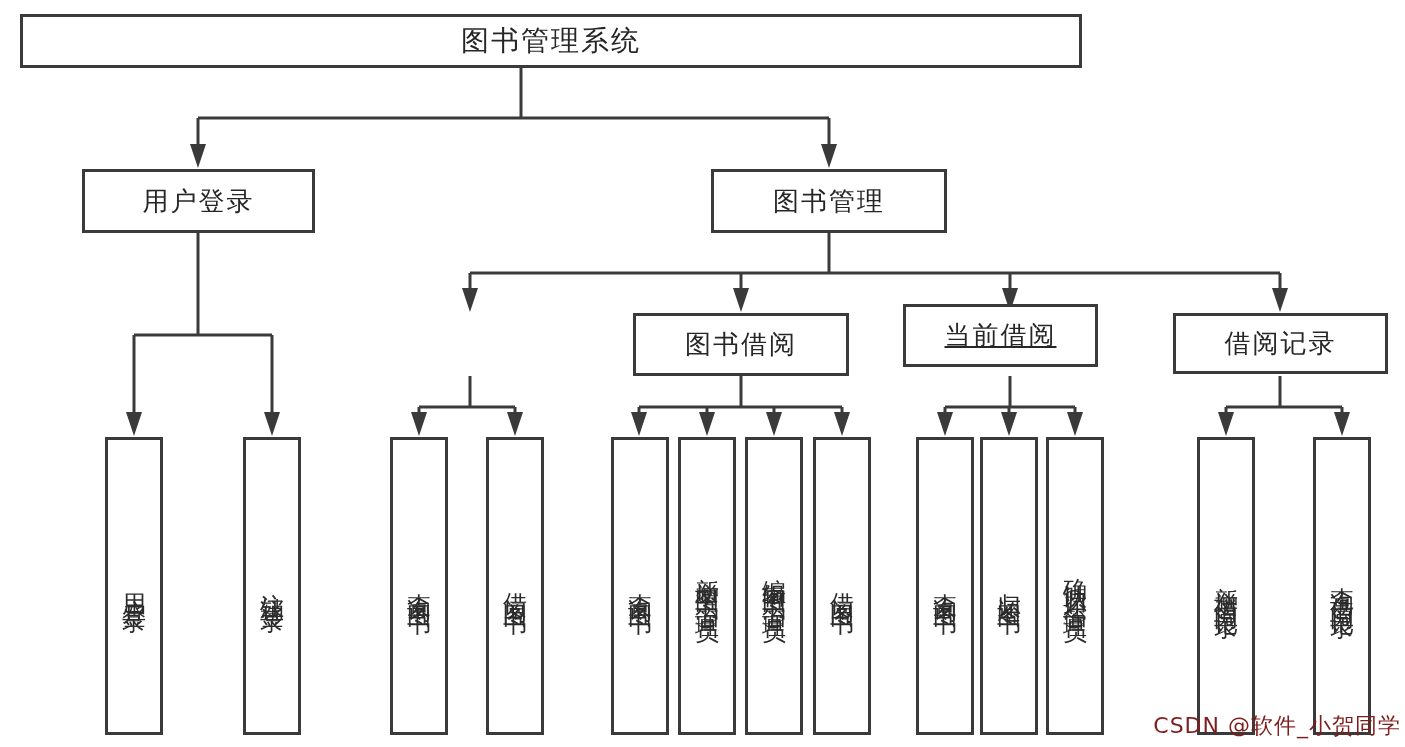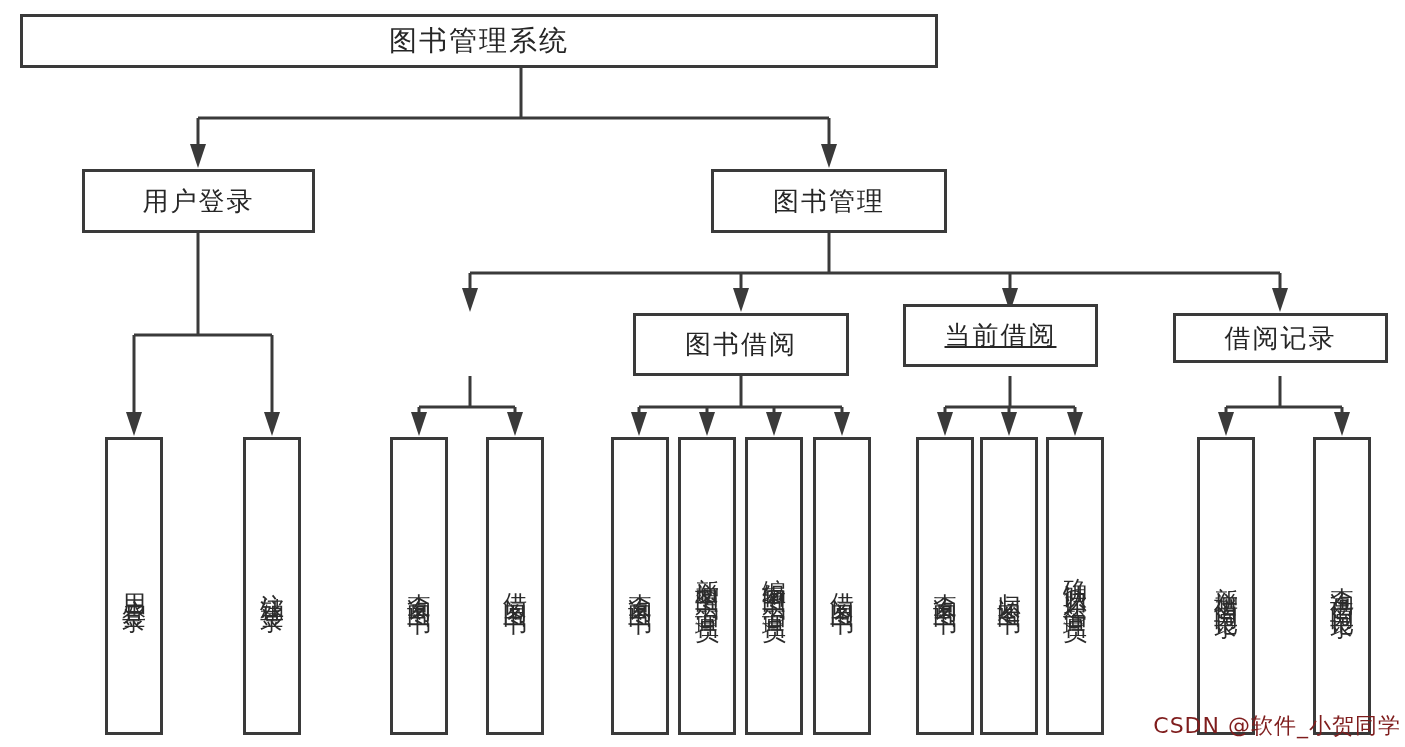--- a/index.html
+++ b/index.html
@@ -109,28 +109,28 @@
         <line x1="1280" y1="376" x2="1280" y2="407"></line>
         <line x1="1226" y1="407" x2="1342" y2="407"></line>
         <line x1="1226" y1="407" x2="1226" y2="430"></line>
         <polygon points="1218,412 1234,412 1226,436"></polygon>
         <line x1="1342" y1="407" x2="1342" y2="430"></line>
         <polygon points="1334,412 1350,412 1342,436"></polygon>
       </g>
     </g>
   </svg>
 
-  <div class="node root-node" style="left:20px;top:14px;width:918px;height:54px;">图书管理系统</div>
+  <div class="node root-node" style="left:20px;top:14px;width:1062px;height:54px;">图书管理系统</div>
 
   <div class="node branch-node" style="left:82px;top:169px;width:233px;height:64px;">用户登录</div>
   <div class="node branch-node" style="left:711px;top:169px;width:236px;height:64px;text-align:right;">图书管理</div>
 
   <div class="node branch-node" style="left:633px;top:313px;width:216px;height:63px;text-align:center;">图书借阅</div>
   <div class="node branch-node" style="left:903px;top:304px;width:195px;height:63px;text-decoration:underline;">当前借阅</div>
-  <div class="node branch-node" style="left:1173px;top:313px;width:215px;height:50px;">借阅记录</div>
+  <div class="node branch-node" style="left:1173px;top:313px;width:215px;height:61px;">借阅记录</div>
 
   <div class="vnode" style="left:105px;">用户登录</div>
   <div class="vnode" style="left:243px;">注销登录</div>
   <div class="vnode" style="left:390px;">查询图书</div>
   <div class="vnode" style="left:486px;">借阅图书</div>
   <div class="vnode" style="left:611px;">查询图书</div>
   <div class="vnode" style="left:678px;">新增图书（管理员）</div>
   <div class="vnode" style="left:745px;">编辑图书（管理员）</div>
   <div class="vnode" style="left:813px;">借阅图书</div>
   <div class="vnode" style="left:916px;">查询图书</div>

